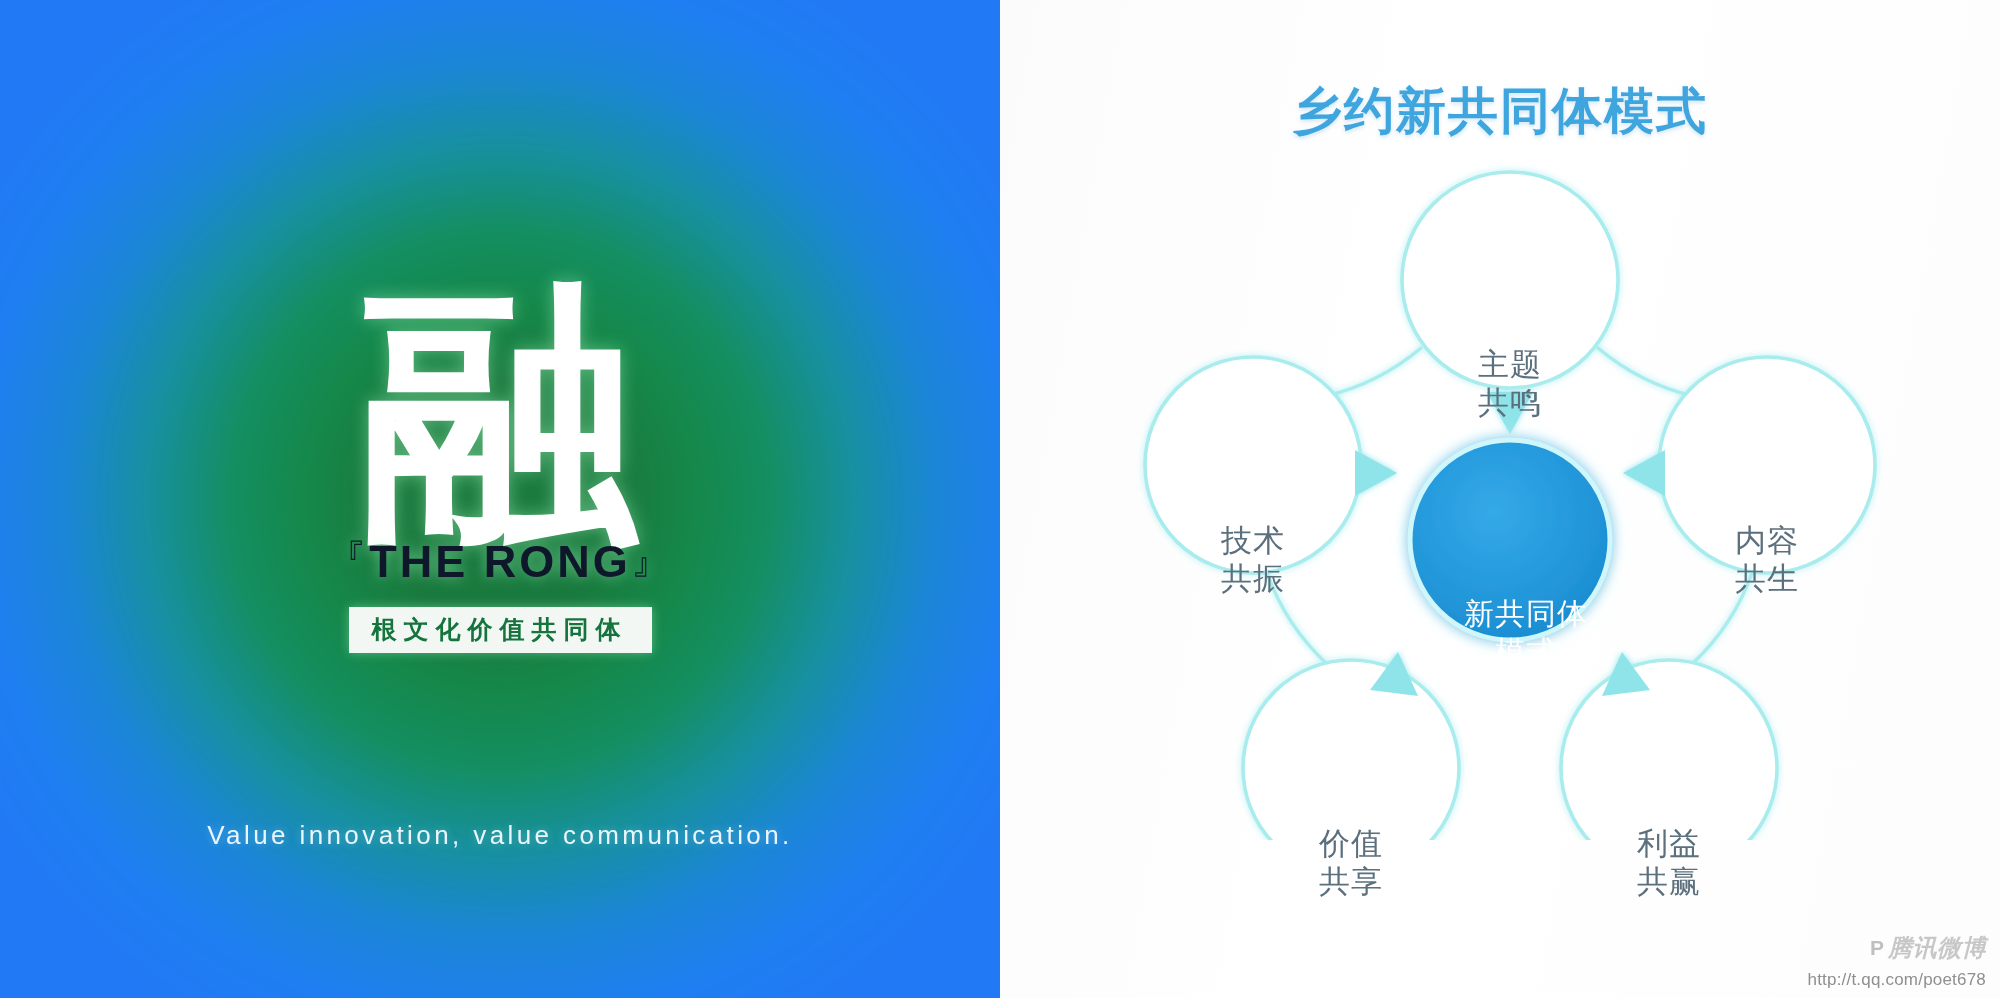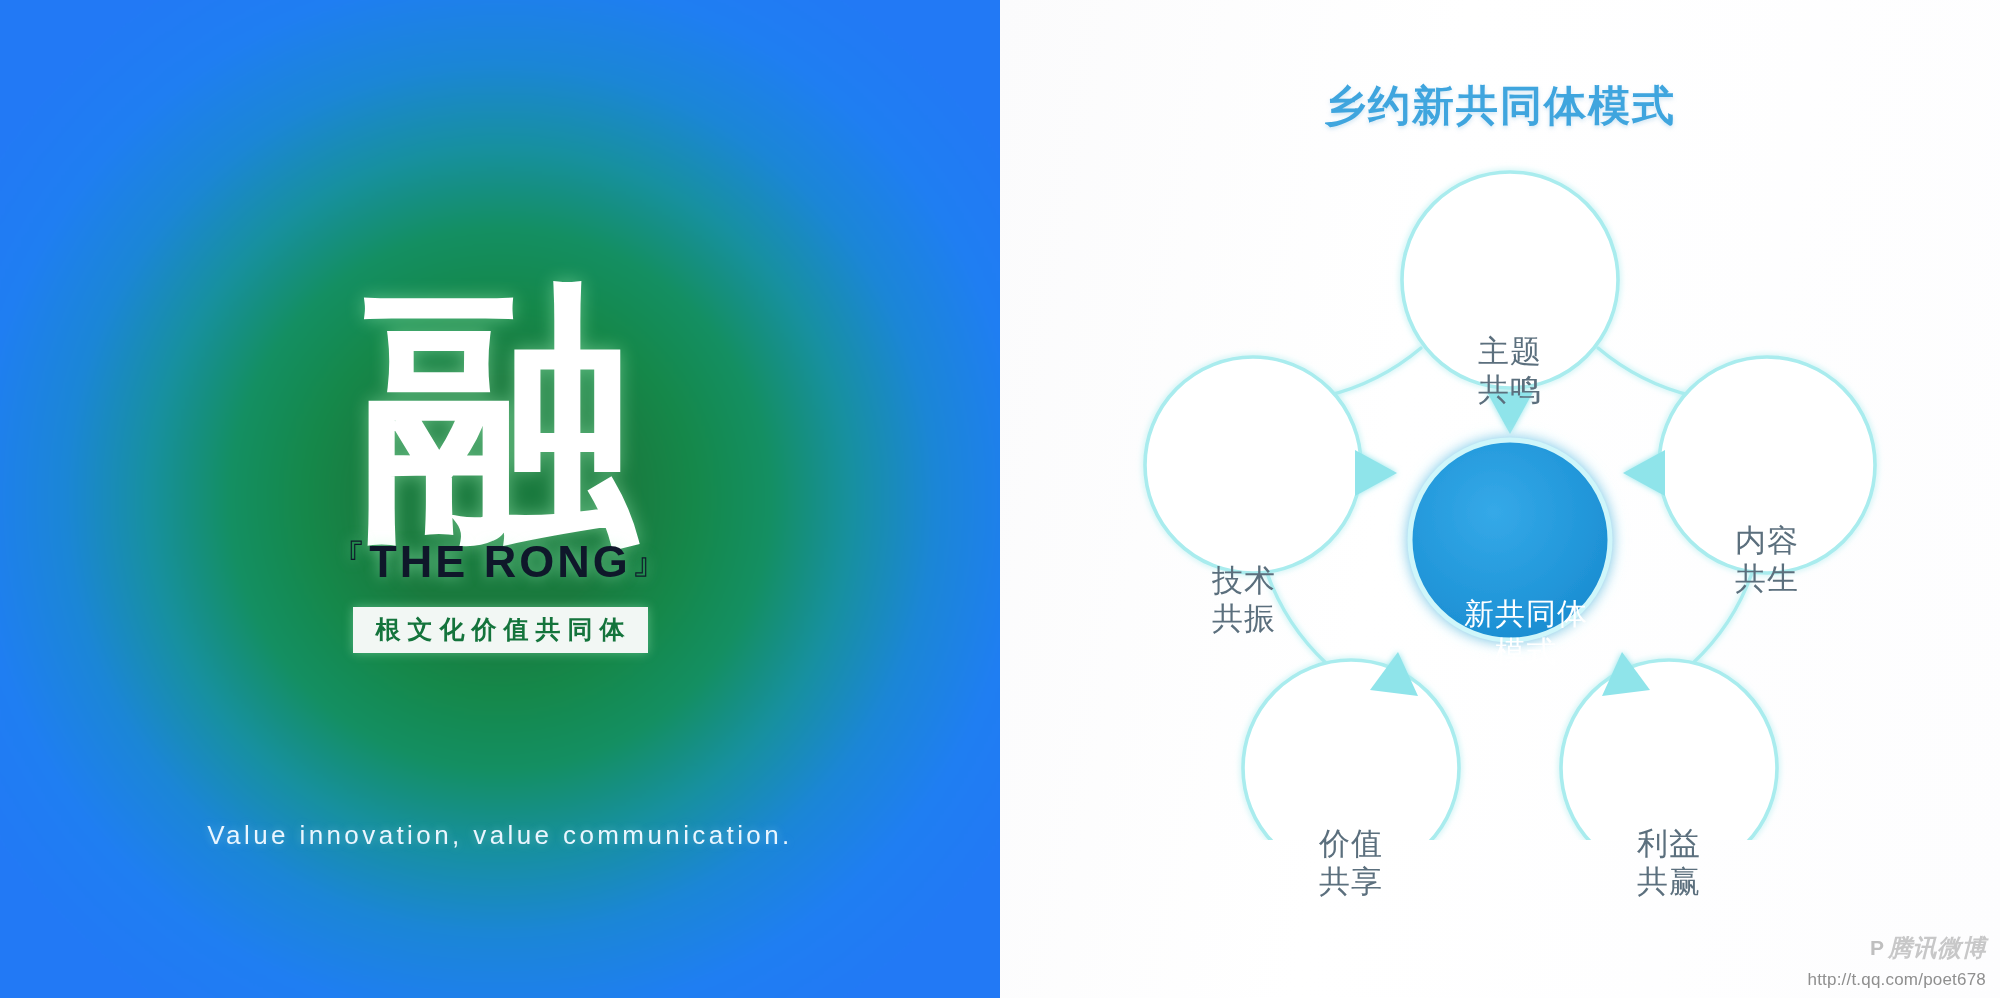--- a/index.html
+++ b/index.html
@@ -85,21 +85,21 @@
   }
   .bracket {
     font-weight: 400;
     font-size: 40px;
     display: inline-block;
     transform: translateY(-4px);
   }
   .logo-cn-box {
     display: inline-block;
     margin-top: 16px;
-    padding: 6px 16px 7px 16px;
+    padding: 6px 24px 7px 16px;
     background: #f2f7f4;
     color: #14743c;
     font-family: "DejaVu Sans", "Liberation Sans", sans-serif;
     font-size: 25px;
     font-weight: 600;
     letter-spacing: 7px;
     text-indent: 7px;
     box-shadow: 0 0 10px rgba(190, 255, 210, 0.4);
   }
   .left-tagline {
@@ -123,21 +123,21 @@
     background: linear-gradient(100deg, #fbfbfc 0%, #ffffff 40%, #fdfdfe 100%);
     overflow: hidden;
   }
   .right-title {
     position: absolute;
     top: 78px;
     left: 0;
     right: 0;
     text-align: center;
     font-family: "DejaVu Sans", "Liberation Sans", sans-serif;
-    font-size: 42px;
+    font-size: 50px;
     font-weight: 700;
     color: #3fa5de;
     letter-spacing: 2px;
     text-shadow: 0 2px 4px rgba(120, 180, 220, 0.35);
   }
   .diagram-wrap {
     position: absolute;
     left: 130px;
     top: 140px;
     width: 760px;
@@ -288,33 +288,33 @@
 
             <polygon points="225,310 225,356 267,333"></polygon>
           </g>
 
           <g filter="url(#centerGlow)">
             <circle cx="380" cy="400" r="100" fill="url(#centerFill)" stroke="#cff6fa" stroke-width="5"></circle>
           </g>
         </g>
       </svg>
 
-      <div class="node-label" style="left:300px; top:192px; width:160px;">主题
+      <div class="node-label" style="left:300px; top:205px; width:160px;">主题
 共鸣</div>
 
       <div class="node-label" style="left:557px; top:381px; width:160px;">内容
 共生</div>
 
       <div class="node-label" style="left:459px; top:684px; width:160px;">利益
 共赢</div>
 
       <div class="node-label" style="left:141px; top:684px; width:160px;">价值
 共享</div>
 
-      <div class="node-label" style="left:34px; top:381px; width:160px;margin-top:40px;">技术
+      <div class="node-label" style="left:43px; top:381px; width:160px;">技术
 共振</div>
 
       <div class="center-label" style="left:306px; top:455px; width:180px;">新共同体
 模式</div>
     </div>
 
     <div class="watermark">
       <div class="wm-logo">
         <span class="wm-mark">P</span>
         <span class="wm-cn">腾讯微博</span>

